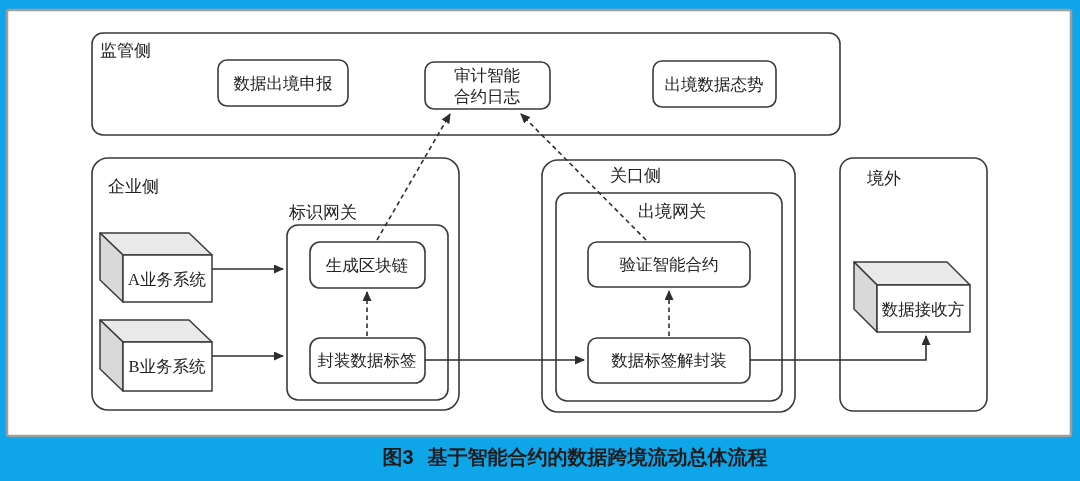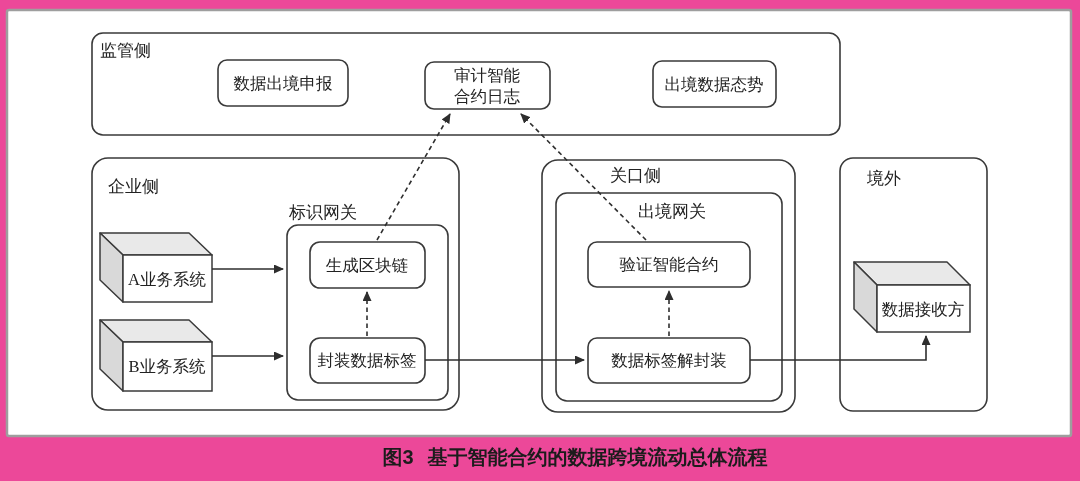--- a/index.html
+++ b/index.html
@@ -4,21 +4,21 @@
 <style>
   html, body {
     margin: 0;
     padding: 0;
     background: #ffffff;
   }
   .stage {
     position: relative;
     width: 1080px;
     height: 481px;
-    background: #ec4899;
+    background: #0ea5e9;
     font-family: "Liberation Serif", "DejaVu Serif", serif;
   }
   svg { display: block; }
   text.node-label {
     font-family: "Liberation Serif", "DejaVu Serif", serif;
     font-size: 16.5px;
     fill: #222222;
   }
   text.section-label {
     font-family: "Liberation Serif", "DejaVu Serif", serif;

